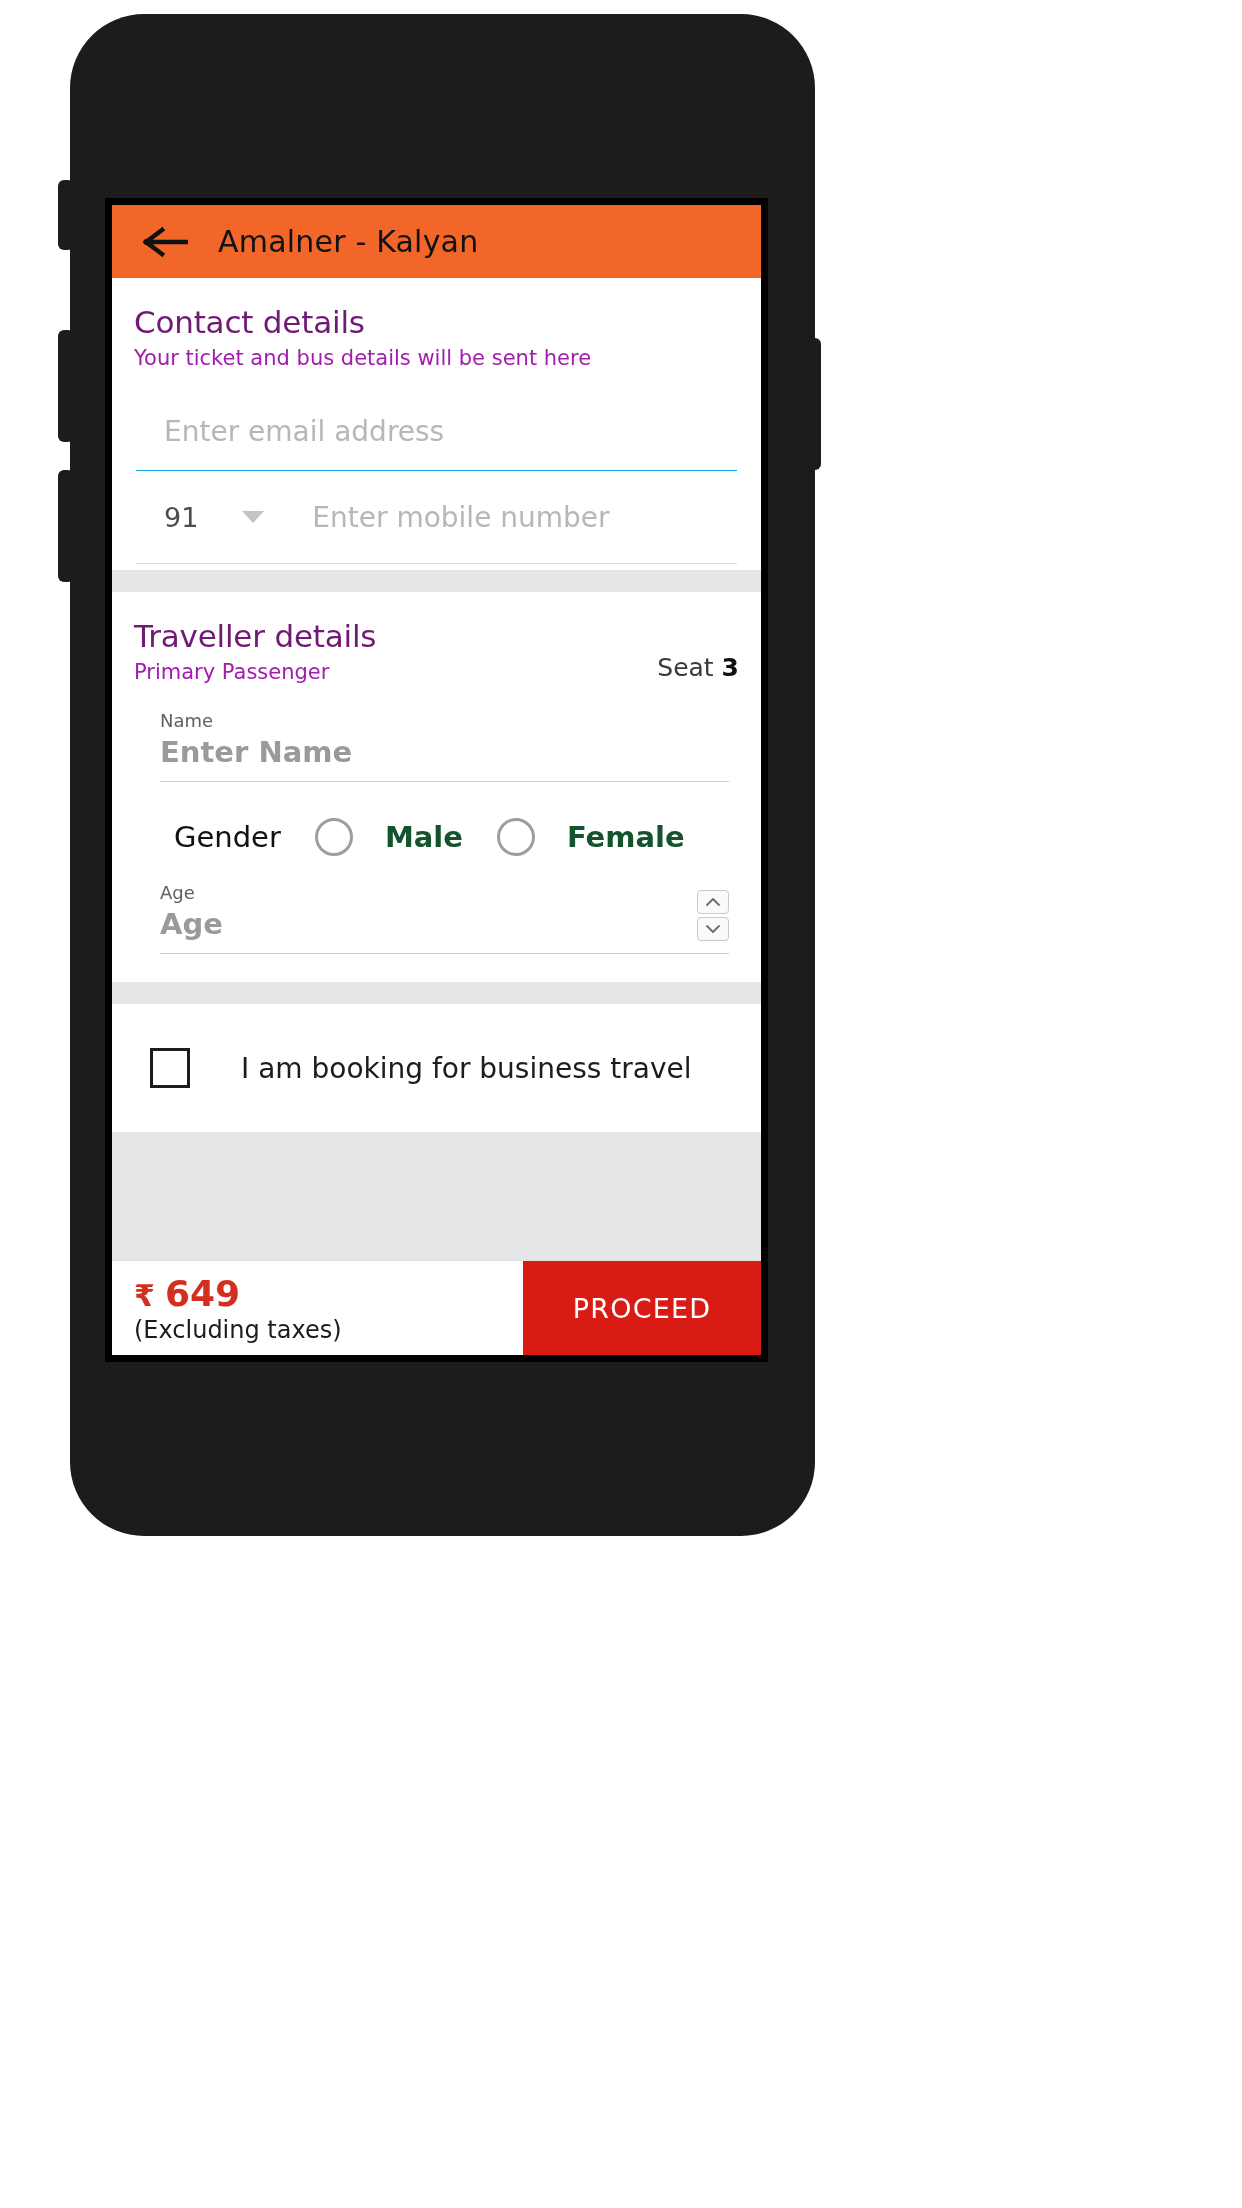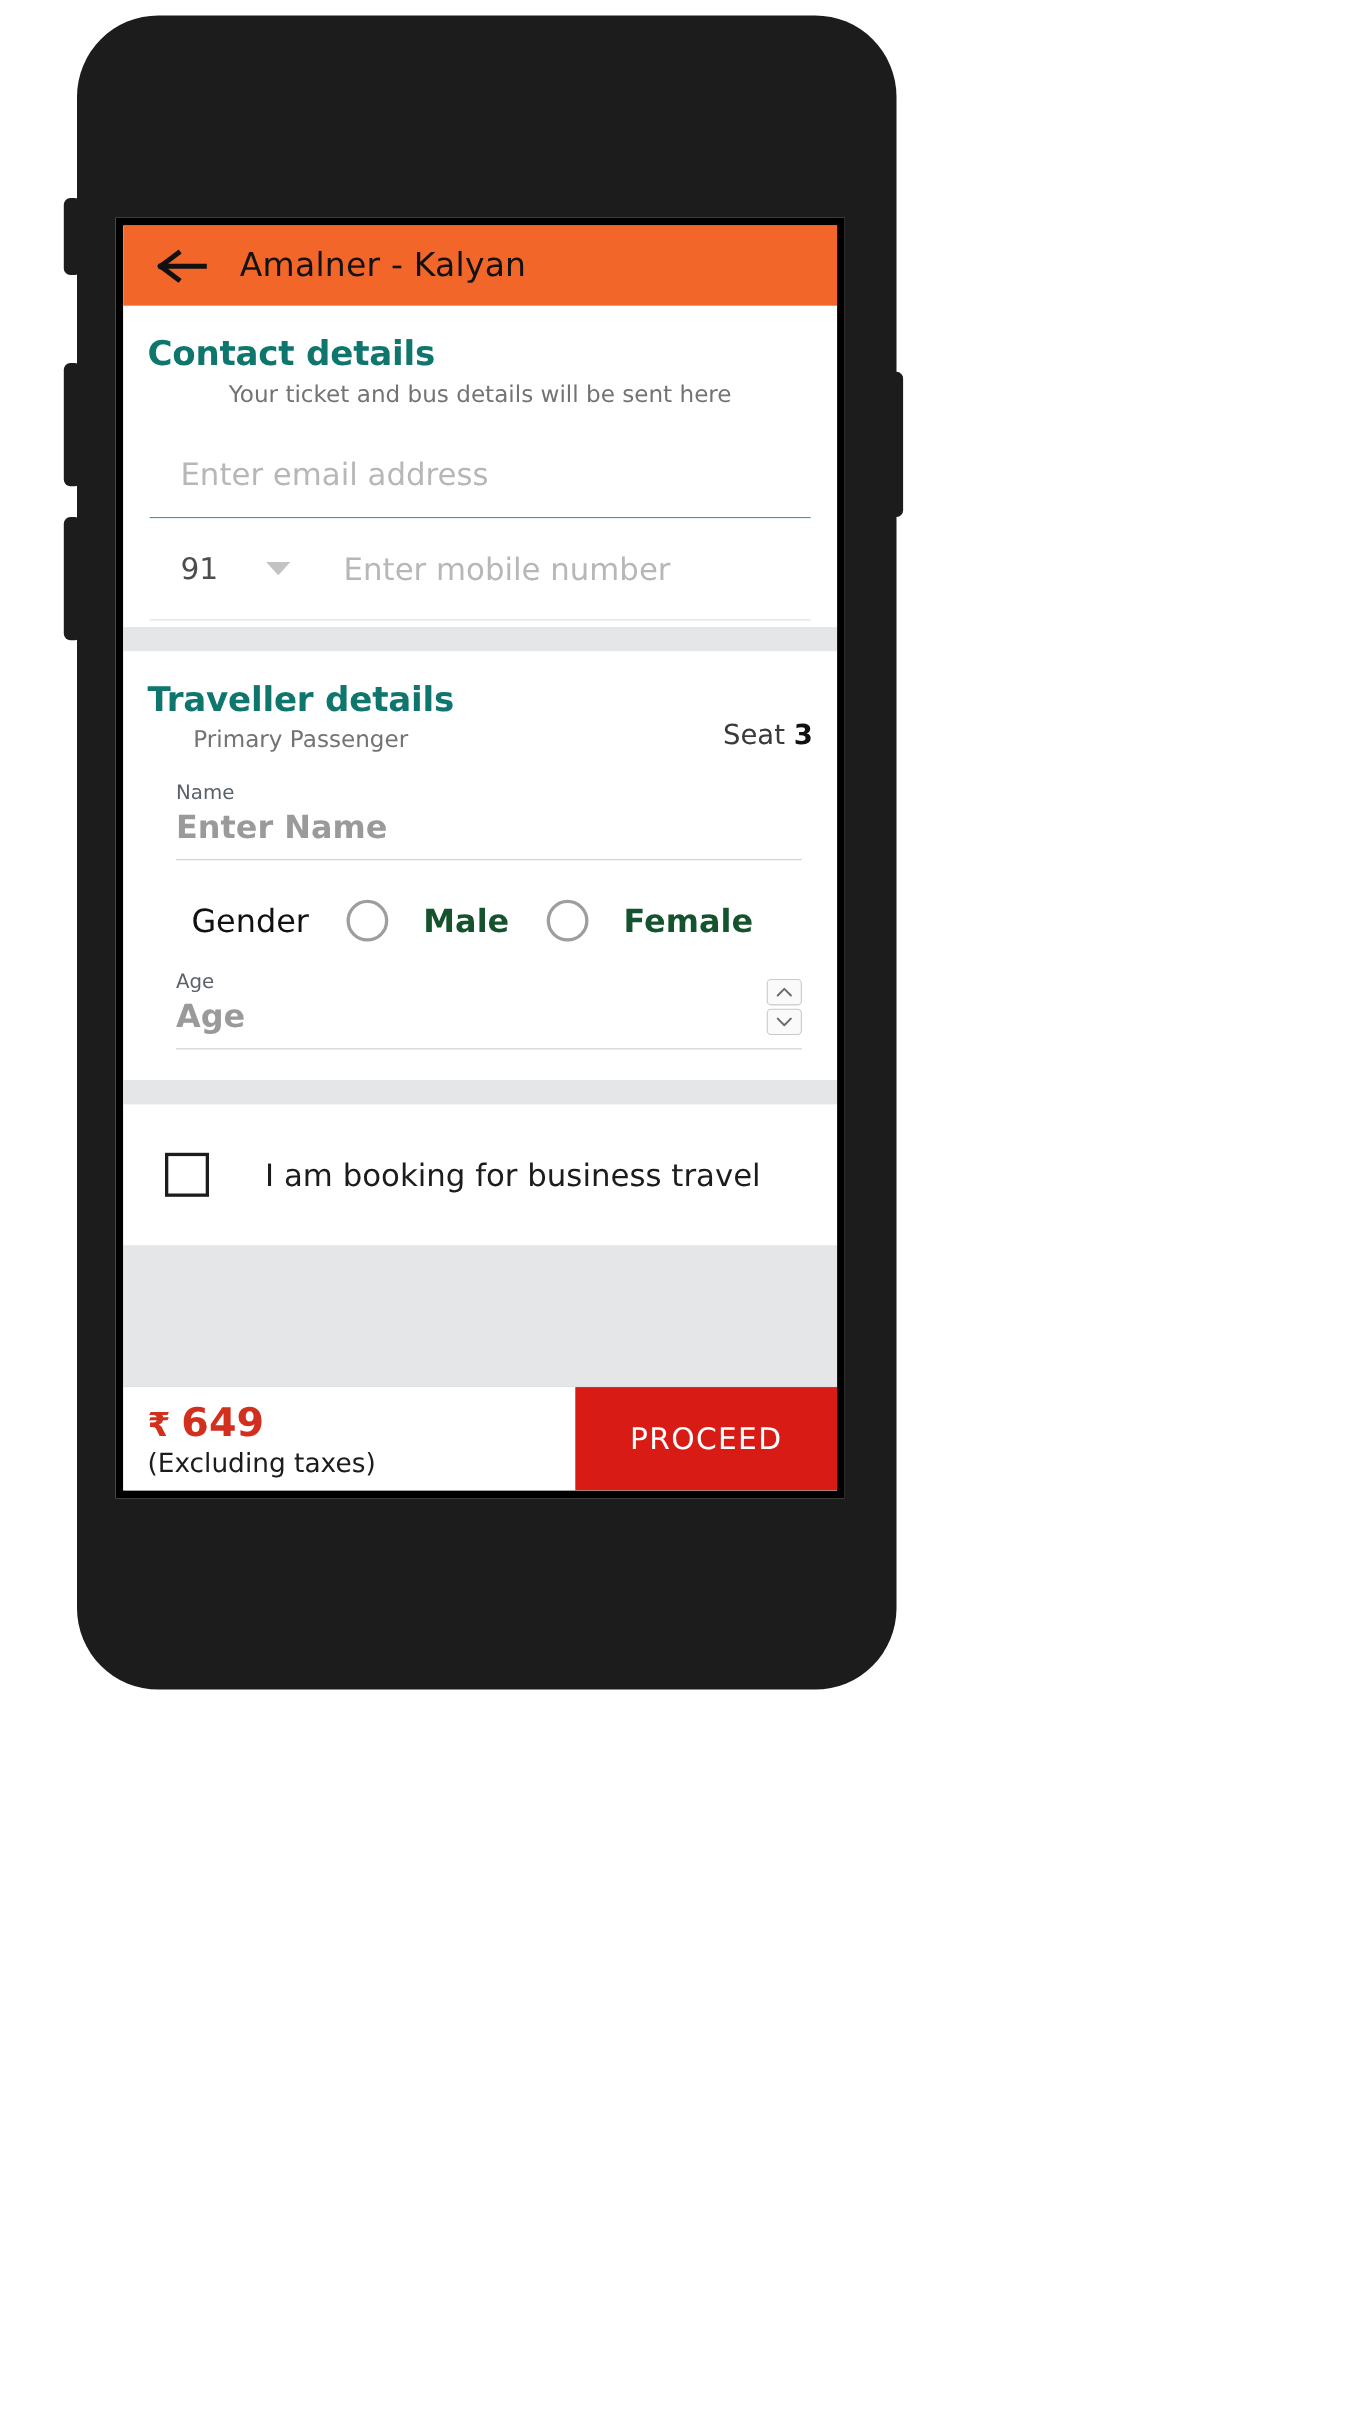--- a/index.html
+++ b/index.html
@@ -37,22 +37,22 @@
     font-size:30px;color:#121212;margin-left:30px;letter-spacing:.2px;
   }
 
   
   #scroll-body{flex:1 1 auto;background:#e4e6e8;overflow:hidden;}
   .card{background:#ffffff;padding:0 22px;box-sizing:border-box;}
   .gap{height:22px;background:#e4e6e8;}
 
   
   #contact-card{padding-top:26px;padding-bottom:6px;}
-  .sec-title{font-size:31px;color:#0f766e;font-weight:700;letter-spacing:-.2px;}
-  .sec-sub{font-size:21px;color:#737373;margin-top:6px;text-align:center;}
+  .sec-title{font-size:31px;color:#701a75;font-weight:400;letter-spacing:-.2px;}
+  .sec-sub{font-size:21px;color:#a21caf;margin-top:6px;}
 
   .field{
     border-bottom:1px solid #0ea5e9;height:78px;display:flex;align-items:center;
     margin:0 2px;
   }
   #email-field{margin-top:22px;padding-left:28px;}
   .ph{font-size:28px;color:#b7b7b7;}
 
   #mobile-row{display:flex;align-items:center;height:92px;border-bottom:1px solid #dcdcdc;margin:0 2px;padding-left:28px;}
   #cc-value{font-size:27px;color:#4d4d4d;}

